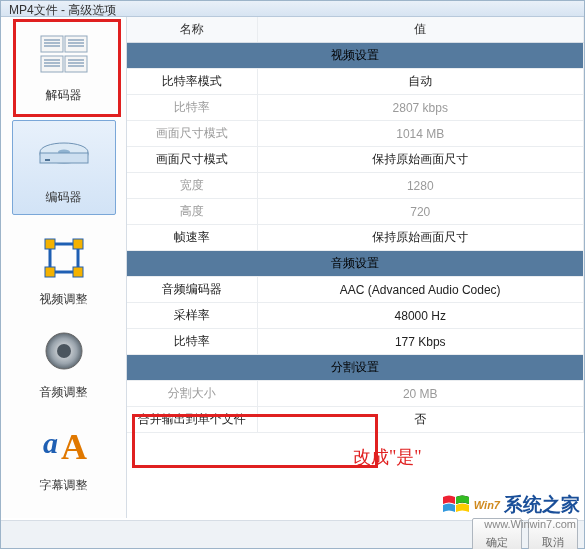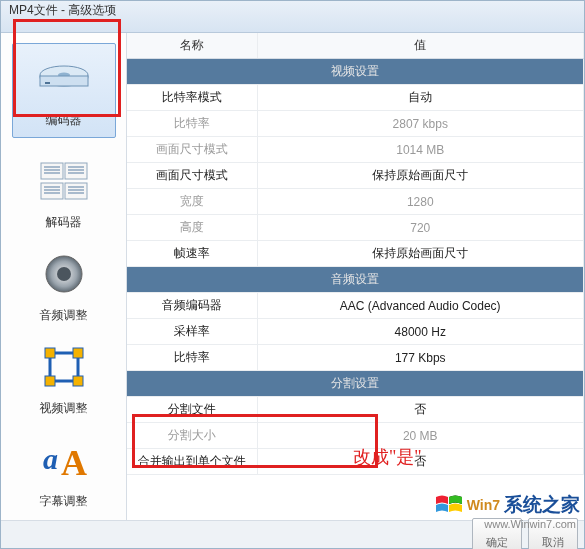--- a/index.html
+++ b/index.html
@@ -13,21 +13,21 @@
   position: relative;
 }
 .window {
   background: #fff;
   border: 1px solid #9db4c9;
   width: 585px;
   height: 549px;
   position: relative;
 }
 .titlebar {
-  height: 32px;
+  height: 16px;
   background: linear-gradient(#e9f0f8, #d7e4f2);
   border-bottom: 1px solid #b8c9db;
   color: #333;
   padding: 0 8px;
   font-size: 12px;
   line-height: 18px;
   overflow: hidden;
 }
 .content {
   display: flex;
@@ -112,21 +112,21 @@
   height: 24px;
   color: #222;
 }
 .grid .header-row th {
   background: #f7f9fb;
   color: #333;
   border-bottom: 1px solid #d6dde5;
 }
 .grid .section td {
   background: #557a9e;
-  color: #e5e5e5;
+  color: #000000;
   font-size: 12px;
 }
 .grid .muted td:first-child,
 .grid .muted td:last-child {
   color: #9a9a9a;
 }
 .grid td:first-child, .grid th:first-child {
   width: 130px;
 }
 .footer {
@@ -159,48 +159,35 @@
   right: 4px;
   bottom: 30px;
   display: flex;
   align-items: center;
   gap: 4px;
   pointer-events: none;
 }
 .watermark .flag {
   width: 28px; height: 22px;
 }
-.watermark .txt1 { color: #d08a1e; font-weight: bold; font-size: 14px; }
+.watermark .txt1 { color: #d08a1e; font-weight: bold; font-size: 11px; font-style: italic; }
 .watermark .txt2 { color: #1a4f99; font-weight: bold; font-size: 19px; }
 .watermark .url { position:absolute; right:4px; bottom:-12px; color:#888; font-size:11px; }
 </style>
 </head>
 <body>
 
 <div class="window">
   <div class="titlebar">
     <span>MP4文件 - 高级选项</span>
   </div>
 
   <div class="content">
 
     <div class="sidebar">
-
-      <div class="side-item selected">
-        <div class="side-icon">
-          <svg width="56" height="36" viewBox="0 0 56 36">
-            <ellipse cx="28" cy="16" rx="24" ry="9" fill="#bcd3e8" stroke="#6f93b5"></ellipse>
-            <ellipse cx="28" cy="14" rx="24" ry="9" fill="#dbe9f5" stroke="#6f93b5"></ellipse>
-            <ellipse cx="28" cy="14" rx="6" ry="2.4" fill="#8fb2d0"></ellipse>
-            <rect x="4" y="15" width="48" height="10" fill="#cddff0" stroke="#6f93b5"></rect>
-            <rect x="9" y="21" width="5" height="2" fill="#4f7396"></rect>
-          </svg>
-        </div>
-        <div class="side-label">编码器</div>
-      </div>
 
       <div class="side-item">
         <div class="side-icon">
           <svg width="50" height="44" viewBox="0 0 50 44">
             <rect x="2" y="4" width="22" height="16" fill="#f6f6f6" stroke="#91a8bd"></rect>
             <rect x="26" y="4" width="22" height="16" fill="#f6f6f6" stroke="#91a8bd"></rect>
             <rect x="2" y="24" width="22" height="16" fill="#f6f6f6" stroke="#91a8bd"></rect>
             <rect x="26" y="24" width="22" height="16" fill="#f6f6f6" stroke="#91a8bd"></rect>
             <g stroke="#5a7fa3" stroke-width="1">
               <line x1="5" y1="8" x2="21" y2="8"></line>
@@ -214,52 +201,65 @@
                 <line x1="5" y1="34" x2="21" y2="34"></line>
               <line x1="29" y1="28" x2="45" y2="28"></line>
                 <line x1="29" y1="31" x2="45" y2="31"></line>
                 <line x1="29" y1="34" x2="45" y2="34"></line>
             </g>
           </svg>
         </div>
         <div class="side-label">解码器</div>
       </div>
 
+      <div class="side-item selected">
+        <div class="side-icon">
+          <svg width="56" height="36" viewBox="0 0 56 36">
+            <ellipse cx="28" cy="16" rx="24" ry="9" fill="#bcd3e8" stroke="#6f93b5"></ellipse>
+            <ellipse cx="28" cy="14" rx="24" ry="9" fill="#dbe9f5" stroke="#6f93b5"></ellipse>
+            <ellipse cx="28" cy="14" rx="6" ry="2.4" fill="#8fb2d0"></ellipse>
+            <rect x="4" y="15" width="48" height="10" fill="#cddff0" stroke="#6f93b5"></rect>
+            <rect x="9" y="21" width="5" height="2" fill="#4f7396"></rect>
+          </svg>
+        </div>
+        <div class="side-label">编码器</div>
+      </div>
+
+      <div class="side-item">
+        <div class="side-icon">
+          <svg width="46" height="46" viewBox="0 0 46 46">
+            <rect x="9" y="9" width="28" height="28" fill="none" stroke="#1f5fb3" stroke-width="3"></rect>
+            <rect x="4" y="4" width="10" height="10" fill="#f5b200" stroke="#1f5fb3"></rect>
+            <rect x="32" y="4" width="10" height="10" fill="#f5b200" stroke="#1f5fb3"></rect>
+            <rect x="4" y="32" width="10" height="10" fill="#f5b200" stroke="#1f5fb3"></rect>
+            <rect x="32" y="32" width="10" height="10" fill="#f5b200" stroke="#1f5fb3"></rect>
+          </svg>
+        </div>
+        <div class="side-label">视频调整</div>
+      </div>
+
       <div class="side-item">
         <div class="side-icon">
           <svg width="46" height="46" viewBox="0 0 46 46">
             <defs>
               <radialGradient id="spk" cx="50%" cy="50%" r="50%">
                 <stop offset="0%" stop-color="#eee"></stop>
                 <stop offset="70%" stop-color="#9aa4ad"></stop>
                 <stop offset="100%" stop-color="#5f6a73"></stop>
               </radialGradient>
             </defs>
             <circle cx="23" cy="23" r="18" fill="url(#spk)" stroke="#666"></circle>
             <circle cx="23" cy="23" r="7" fill="#4b555e"></circle>
           </svg>
         </div>
         <div class="side-label">音频调整</div>
       </div>
 
       <div class="side-item">
         <div class="side-icon">
-          <svg width="46" height="46" viewBox="0 0 46 46">
-            <rect x="9" y="9" width="28" height="28" fill="none" stroke="#1f5fb3" stroke-width="3"></rect>
-            <rect x="4" y="4" width="10" height="10" fill="#f5b200" stroke="#1f5fb3"></rect>
-            <rect x="32" y="4" width="10" height="10" fill="#f5b200" stroke="#1f5fb3"></rect>
-            <rect x="4" y="32" width="10" height="10" fill="#f5b200" stroke="#1f5fb3"></rect>
-            <rect x="32" y="32" width="10" height="10" fill="#f5b200" stroke="#1f5fb3"></rect>
-          </svg>
-        </div>
-        <div class="side-label">视频调整</div>
-      </div>
-
-      <div class="side-item">
-        <div class="side-icon">
           <svg width="50" height="42" viewBox="0 0 50 42">
             <text x="4" y="30" font-family="Georgia,serif" font-size="30" fill="#1f5fb3" font-style="italic" font-weight="bold">a</text>
             <text x="22" y="36" font-family="Georgia,serif" font-size="36" fill="#e07800" font-weight="bold">A</text>
           </svg>
         </div>
         <div class="side-label">字幕调整</div>
       </div>
 
     </div>
 
@@ -314,24 +314,20 @@
               <td>采样率</td>
               <td>48000 Hz</td>
             </tr>
         <tr>
               <td>比特率</td>
               <td>177 Kbps</td>
             </tr>
 
         <tr class="section">
               <td colspan="2">分割设置</td>
-            </tr>
-        <tr>
-              <td>分割文件</td>
-              <td>否</td>
             </tr>
         <tr class="muted">
               <td>分割大小</td>
               <td>20 MB</td>
             </tr>
 
         <tr>
               <td>合并输出到单个文件</td>
               <td>否</td>
             </tr>

